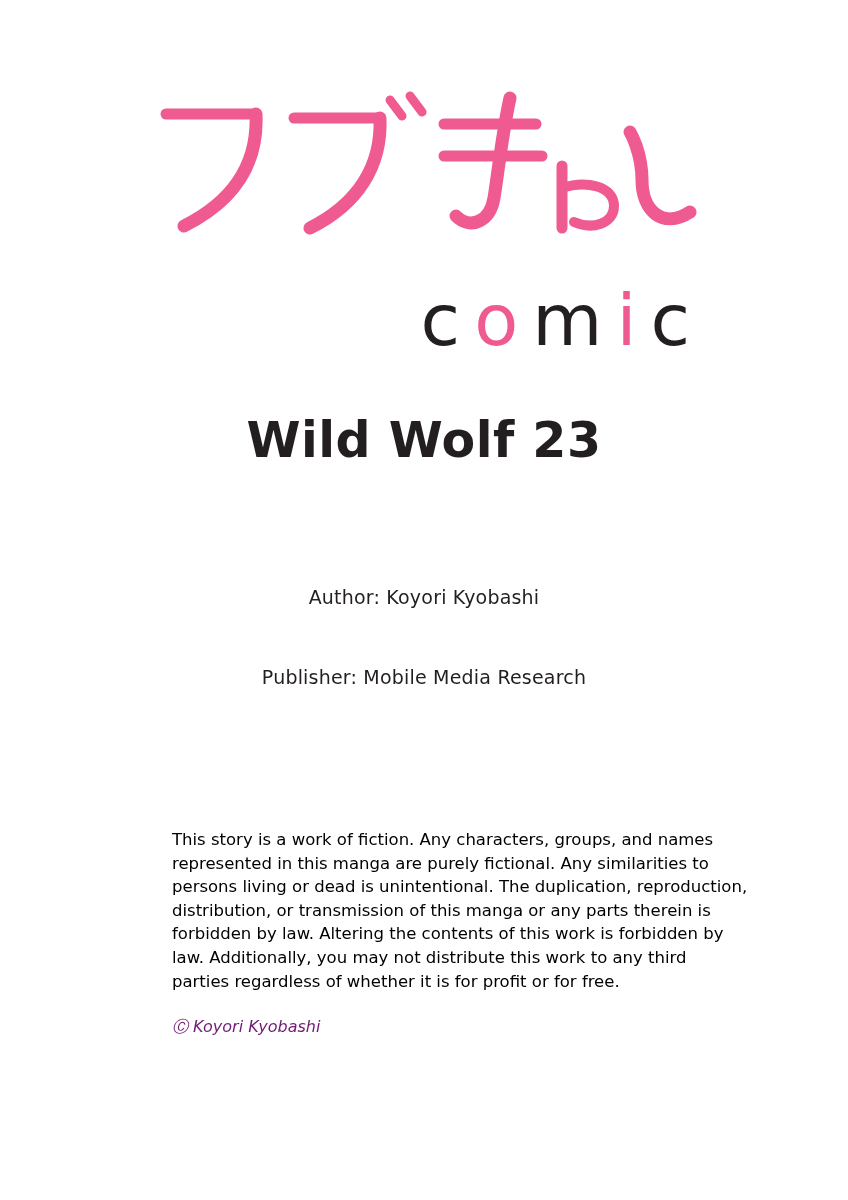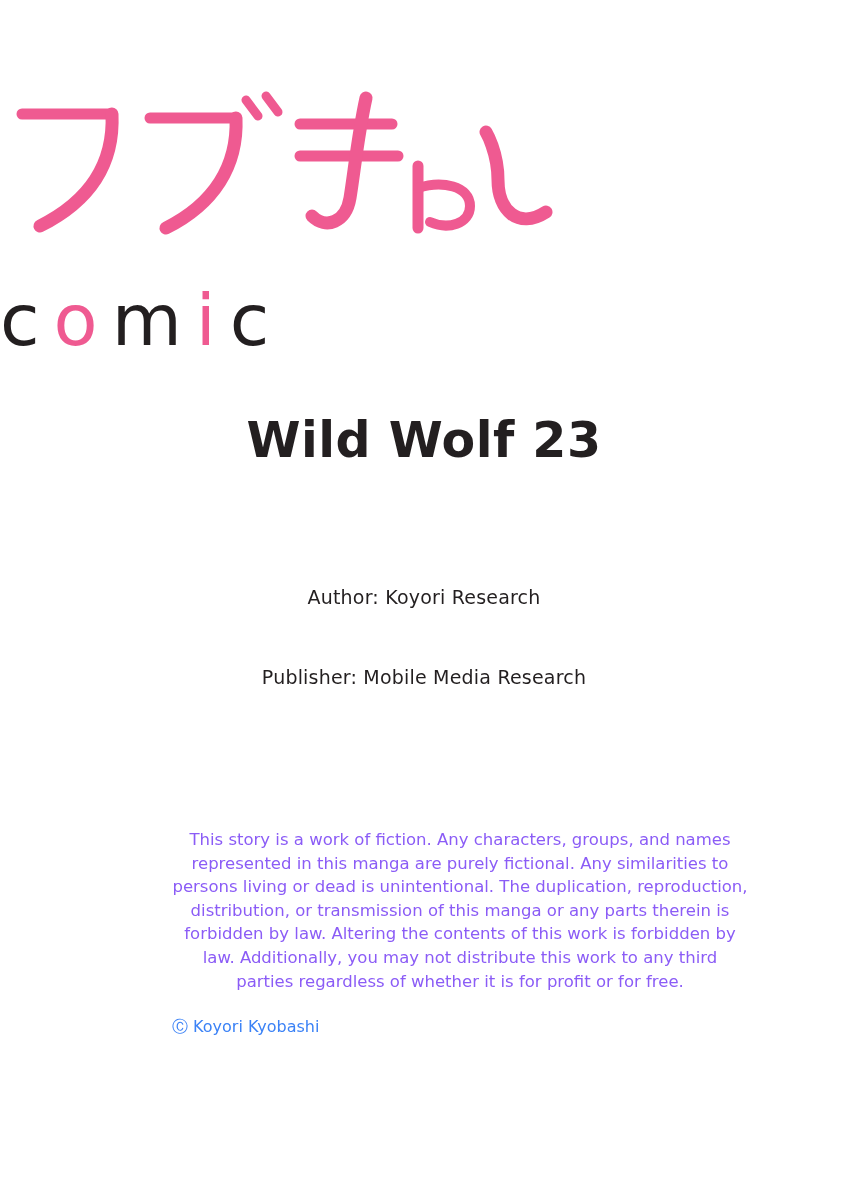--- a/index.html
+++ b/index.html
@@ -20,23 +20,23 @@
     position: relative;
     width: 848px;
     height: 1200px;
     background: #ffffff;
   }
 
   
   .logo-wrap {
     position: absolute;
     top: 88px;
-    left: 0;
+    left: 12px;
     width: 692px;
-    text-align: left;
+    text-align: right;
   }
   .logo-jp {
     font-family: "DejaVu Sans", "Liberation Sans", sans-serif;
     font-size: 96px;
     line-height: 1.18;
     letter-spacing: 4px;
     font-weight: 500;
     white-space: nowrap;
   }
   .logo-comic {
@@ -83,30 +83,31 @@
   }
 
   
   .disclaimer {
     position: absolute;
     top: 828px;
     left: 172px;
     width: 576px;
     font-size: 16.5px;
     line-height: 1.43;
-    color: #8b5cf6;
-    text-align: center;
+    color: #000000;
+    text-align: left;
   }
 
   .copyright {
     position: absolute;
     top: 1017px;
     left: 172px;
     font-size: 16px;
-    color: #3b82f6;
+    color: #701a75;
+    font-style: italic;
   }
 </style>
 </head>
 <body>
 
 <div class="page">
 
   <div class="logo-wrap">
     <div class="logo-jp">
       <svg width="560" height="170" viewBox="0 0 560 170" aria-hidden="true">
@@ -130,21 +131,21 @@
           <path d="M486 44 C486 44, 498 64, 498 92 C498 122, 518 142, 546 124" stroke-width="13"></path>
         </g>
       </svg>
     </div>
     <div class="logo-comic"><span>c</span><span class="pink-letter">o</span><span>m</span><span class="pink-letter">i</span><span>c</span></div>
   </div>
 
   <div class="title">Wild Wolf 23</div>
 
   <div class="credits">
-    <div class="credit-line">Author: Koyori Research</div>
+    <div class="credit-line">Author: Koyori Kyobashi</div>
     <div class="credit-line">Publisher: Mobile Media Research</div>
   </div>
 
   <div class="disclaimer">This story is a work of fiction. Any characters, groups, and names represented in this manga are purely fictional. Any similarities to persons living or dead is unintentional. The duplication, reproduction, distribution, or transmission of this manga or any parts therein is forbidden by law. Altering the contents of this work is forbidden by law. Additionally, you may not distribute this work to any third parties regardless of whether it is for profit or for free.</div>
 
   <div class="copyright">Ⓒ Koyori Kyobashi</div>
 
 </div>
 
 </body></html>

